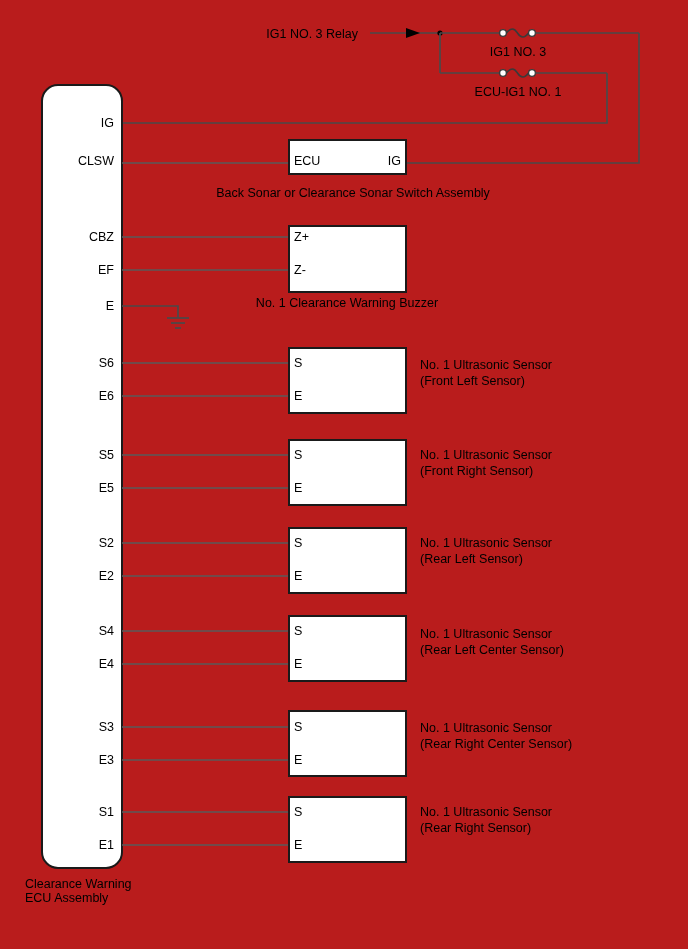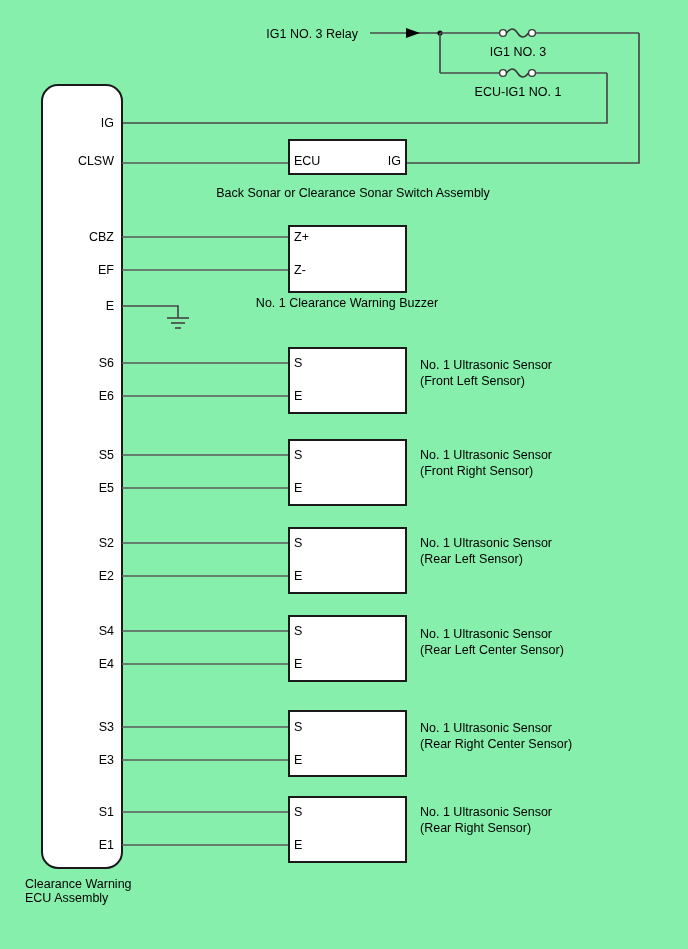--- a/index.html
+++ b/index.html
@@ -11,21 +11,21 @@
   body {
     width: 688px;
     height: 949px;
     font-family: "Liberation Sans", sans-serif;
     overflow: hidden;
   }
   #diagram-root {
     position: relative;
     width: 688px;
     height: 949px;
-    background: #86efac;
+    background: #b91c1c;
   }
   svg#wiring-svg {
     display: block;
     width: 688px;
     height: 949px;
   }
   .wire {
     stroke: #5a5a5a;
     stroke-width: 1.6;
     fill: none;

